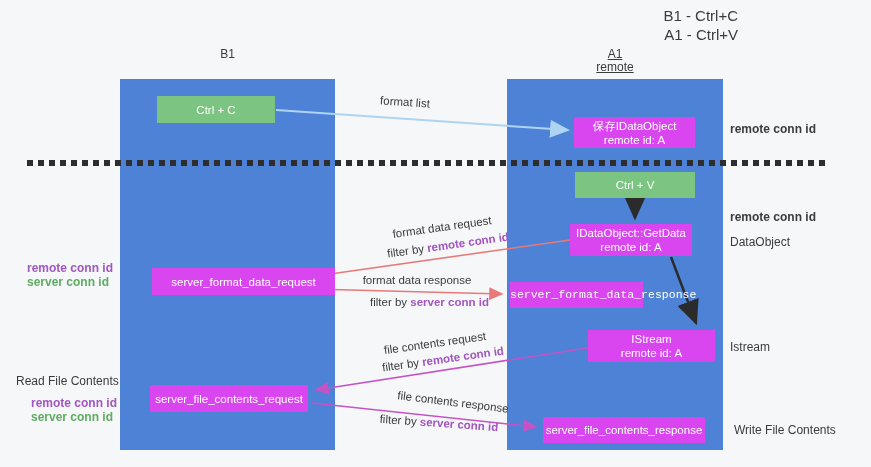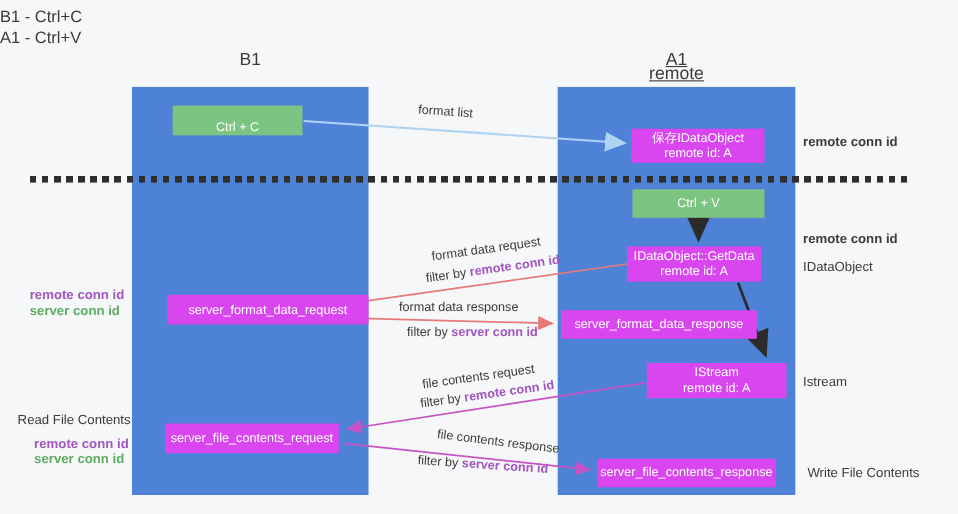--- a/index.html
+++ b/index.html
@@ -1,40 +1,40 @@
 <!DOCTYPE html>
 <html><head>
 <meta charset="utf-8">
 <style>
   html,body { margin:0; padding:0; background:#f6f7f9; }
   .canvas {
     position:relative; width:871px; height:467px; overflow:hidden;
     font-family:"Liberation Sans", sans-serif; background:#f6f7f9;
   }
   .abs { position:absolute; }
-  .title { left:0; top:6px; width:738px; text-align:left;
+  .title { left:0; top:6px; width:738px; text-align:right;
            font-size:15px; line-height:19px; color:#3b3b3b; }
   .lane { background:#4d82d6; z-index:1; }
   .lane-left  { left:120px; top:79px; width:215px; height:371px; }
   .lane-right { left:507px; top:79px; width:216px; height:371px; }
-  .lane-hdr { text-align:center; font-size:16px; line-height:13px; color:#3b3b3b; z-index:2; }
+  .lane-hdr { text-align:center; font-size:12px; line-height:13px; color:#3b3b3b; z-index:2; }
   .dashline { left:27px; top:160px; width:803px; height:6px; z-index:3;
     background-image:repeating-linear-gradient(90deg,#2e2e2e 0 6px,transparent 6px 11px); }
   svg.arrows { left:0; top:0; z-index:4; pointer-events:none; }
   .node { z-index:5; color:#fff; text-align:center; font-size:11.5px;
           display:flex; flex-direction:column; justify-content:center; }
   .node .ln { line-height:14px; }
   .green  { background:#7cc481; }
   .orange { background:#d946ef; }
-  .n-ctrlc   { left:157px; top:96px;  width:118px; height:27px;justify-content:flex-end; }
+  .n-ctrlc   { left:157px; top:96px;  width:118px; height:27px; }
   .n-saveobj { left:574px; top:117px; width:121px; height:31px; }
   .n-ctrlv   { left:575px; top:172px; width:120px; height:26px; }
   .n-getdata { left:570px; top:224px; width:122px; height:32px; }
   .n-fmtreq  { left:152px; top:268px; width:183px; height:27px; }
-  .n-fmtresp { left:510px; top:282px; width:178px; height:26px; }
+  .n-fmtresp { left:510px; top:282px; width:133px; height:26px;font-family:Liberation Mono, monospace; }
   .n-istream { left:588px; top:330px; width:127px; height:32px; }
   .n-filereq { left:150px; top:385px; width:158px; height:27px; }
   .n-fileresp{ left:543px; top:417px; width:162px; height:26px; }
   .flowlbl { z-index:5; font-size:11.5px; color:#3b3b3b; text-align:center; white-space:nowrap; }
   .rot-up   { transform:rotate(-8deg); }
   .rot-dn7  { transform:rotate(7deg); }
   .rot-dn4  { transform:rotate(4deg); }
   .purple { color:#a256c0; font-weight:bold; }
   .greent { color:#5eac60; font-weight:bold; }
   .side { z-index:5; font-size:12px; line-height:14px; color:#3b3b3b; white-space:nowrap; }
@@ -151,21 +151,21 @@
     <span>filter by </span><span class="purple">remote conn id</span>
   </div>
 
   <div class="abs flowlbl fl-fcresp rot-dn7">file contents response</div>
   <div class="abs flowlbl fl-fcresp-filt rot-dn4">
     <span>filter by </span><span class="purple">server conn id</span>
   </div>
 
   <div class="abs side purple sl-r1">remote conn id</div>
   <div class="abs side purple sl-r2">remote conn id</div>
-  <div class="abs side sl-dob">IDataObject</div>
+  <div class="abs side sl-dob">DataObject</div>
   <div class="abs side sl-ist">Istream</div>
   <div class="abs side sl-wfc">Write File Contents</div>
 
   <div class="abs side sl-lg1">
     <div class="purple">remote conn id</div>
     <div class="greent">server conn id</div>
   </div>
   <div class="abs side sl-rfc">Read File Contents</div>
   <div class="abs side sl-lg2">
     <div class="purple">remote conn id</div>

